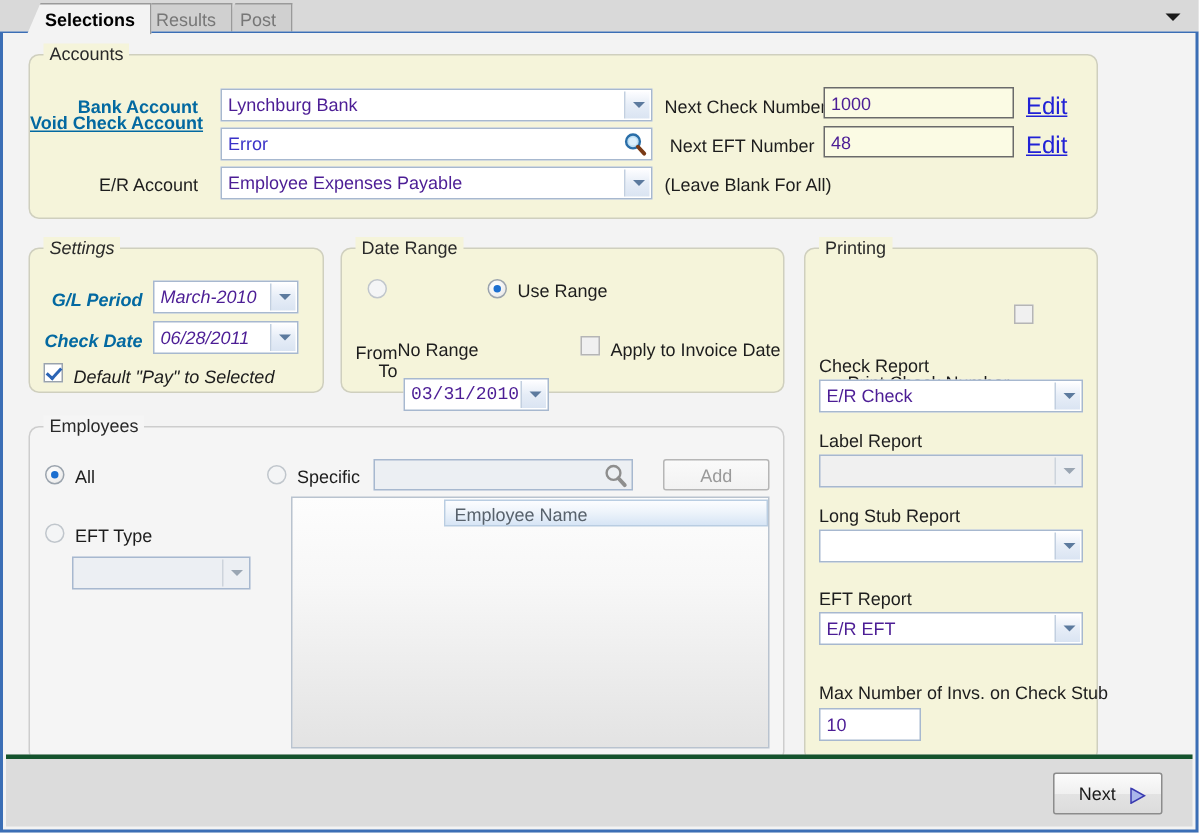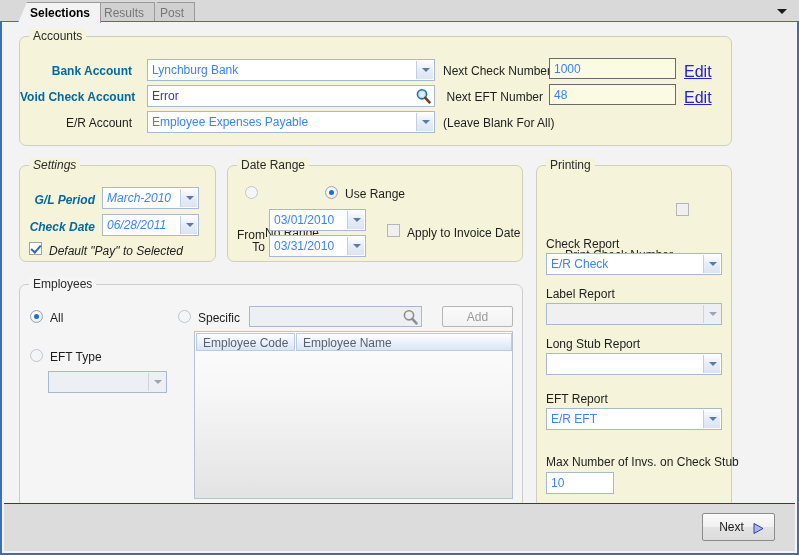--- a/index.html
+++ b/index.html
@@ -96,21 +96,21 @@
   .lbl.rt { text-align: right; }
 
   
   .field {
     position: absolute;
     background: #ffffff;
     border: 1px solid #a7b8cf;
     font-size: 12px;
     line-height: 20px;
     padding: 0 4px;
-    color: #3b82f6;
+    color: #4c1d95;
     white-space: nowrap;
     overflow: hidden;
   }
   .field.ro {
     background: #fbfbe4;
     border: 1px solid #6a6a6a;
   }
   .field.dis { background: #eceff3; color: #7c8794; }
   .field.white { background: #fff; }
   .field.err { color: #3a32c8; }
@@ -205,21 +205,21 @@
     font-size: 12px; line-height: 18px; color: #58626c;
     padding-left: 6px;
     white-space: nowrap; overflow: hidden;
     cursor: pointer;
   }
 
   
   #bottombar {
     position: absolute; left: 2px; right: 2px; bottom: 2px; height: 48px;
     background: #dcdcdc;
-    border-top: 1px solid #14532d;
+    border-top: 3px solid #14532d;
     margin-top: 36px;
   }
 </style>
 </head>
 <body>
 
 <div id="tabstrip">
   <div class="tab" id="tab-2">
     <span>Post</span>
   </div>
@@ -238,21 +238,21 @@
 
   <div class="group" id="grp-accounts">
     <div class="legend">Accounts</div>
 
     <div class="lbl req" style="left:0px; top:27px; width:112px;">Bank Account</div>
     <div class="field white" style="left:127px; top:22px; width:288px; height:22px;">
       <span>Lynchburg Bank</span>
       <div class="ddbtn"></div>
     </div>
 
-    <div class="lbl req" style="left:0px; top:53px; width:112px;">Void Check Account</div>
+    <div class="lbl req" style="left:0px; top:38px; width:112px;text-decoration:underline;">Void Check Account</div>
     <div class="field white err" style="left:127px; top:48px; width:288px; height:22px;">
       <span>Error</span>
       <div class="magbtn">
         <svg class="magsvg" width="17" height="17" viewBox="0 0 17 17">
           <circle cx="7" cy="6.3" r="4.6" fill="#bfe0f5" stroke="#2a6ea8" stroke-width="1.6"></circle>
           <circle cx="7" cy="6.3" r="2.6" fill="#e8f5ff" opacity="0.7"></circle>
           <line x1="10.3" y1="9.8" x2="14.5" y2="14.4" stroke="#7a3a16" stroke-width="2.6" stroke-linecap="round"></line>
         </svg>
       </div>
     </div>
@@ -300,27 +300,23 @@
   <div class="group" id="grp-daterange">
     <div class="legend">Date Range</div>
 
     <div class="radio dim" style="left:17px; top:20px;"></div>
     <div class="lbl norm" style="left:37px; top:21px;margin-top:39px;">No Range</div>
 
     <div class="radio on" style="left:97px; top:20px;"></div>
     <div class="lbl norm" style="left:117px; top:21px;">Use Range</div>
 
     <div class="lbl norm" style="left:2px; top:62px; width:35px; text-align:right;">From</div>
-    <div class="field white" style="left:41px; top:43px; width:97px; height:22px;">
-      <span>03/01/2010</span>
-      <div class="ddbtn"></div>
-    </div>
 
     <div class="lbl norm" style="left:2px; top:74px; width:35px; text-align:right;">To</div>
-    <div class="field white" style="left:41px; top:69px; width:97px; height:22px;">
+    <div class="field white" style="left:41px; top:86px; width:97px; height:22px;font-family:Liberation Mono, monospace;">
       <span>03/31/2010</span>
       <div class="ddbtn"></div>
     </div>
 
     <div class="chk dim" style="left:159px; top:58px;"></div>
     <div class="lbl norm" style="left:179px; top:60px;">Apply to Invoice Date</div>
   </div>
 
   <div class="group" id="grp-printing">
     <div class="legend">Printing</div>
@@ -381,21 +377,20 @@
           <line x1="10.3" y1="9.8" x2="14.5" y2="14.4" stroke="#8e8e8e" stroke-width="2.6" stroke-linecap="round"></line>
         </svg>
       </div>
     </div>
     <div class="btn dis" style="left:422px; top:21px; width:71px; height:21px; line-height:20px;">
       <span>Add</span>
     </div>
 
     <div id="emp-grid" style="left:174px; top:46px; width:319px; height:168px;">
       <div id="emp-grid-head">
-        <div class="gcol" style="left:1px; width:99px;">Employee Code</div>
         <div class="gcol" style="left:101px; width:216px;">Employee Name</div>
       </div>
     </div>
   </div>
 
   <div id="bottombar">
     <div class="btn" style="right:20px; top:9px; width:73px; height:28px; line-height:27px;">
       <span style="position:relative; left:-7px;">Next</span>
       <svg style="position:absolute; right:10px; top:9px;" width="11" height="11" viewBox="0 0 11 11">
         <polygon points="1,0.5 10,5.5 1,10.5" fill="#a9b6ea" stroke="#3a3ab0" stroke-width="1"></polygon>

